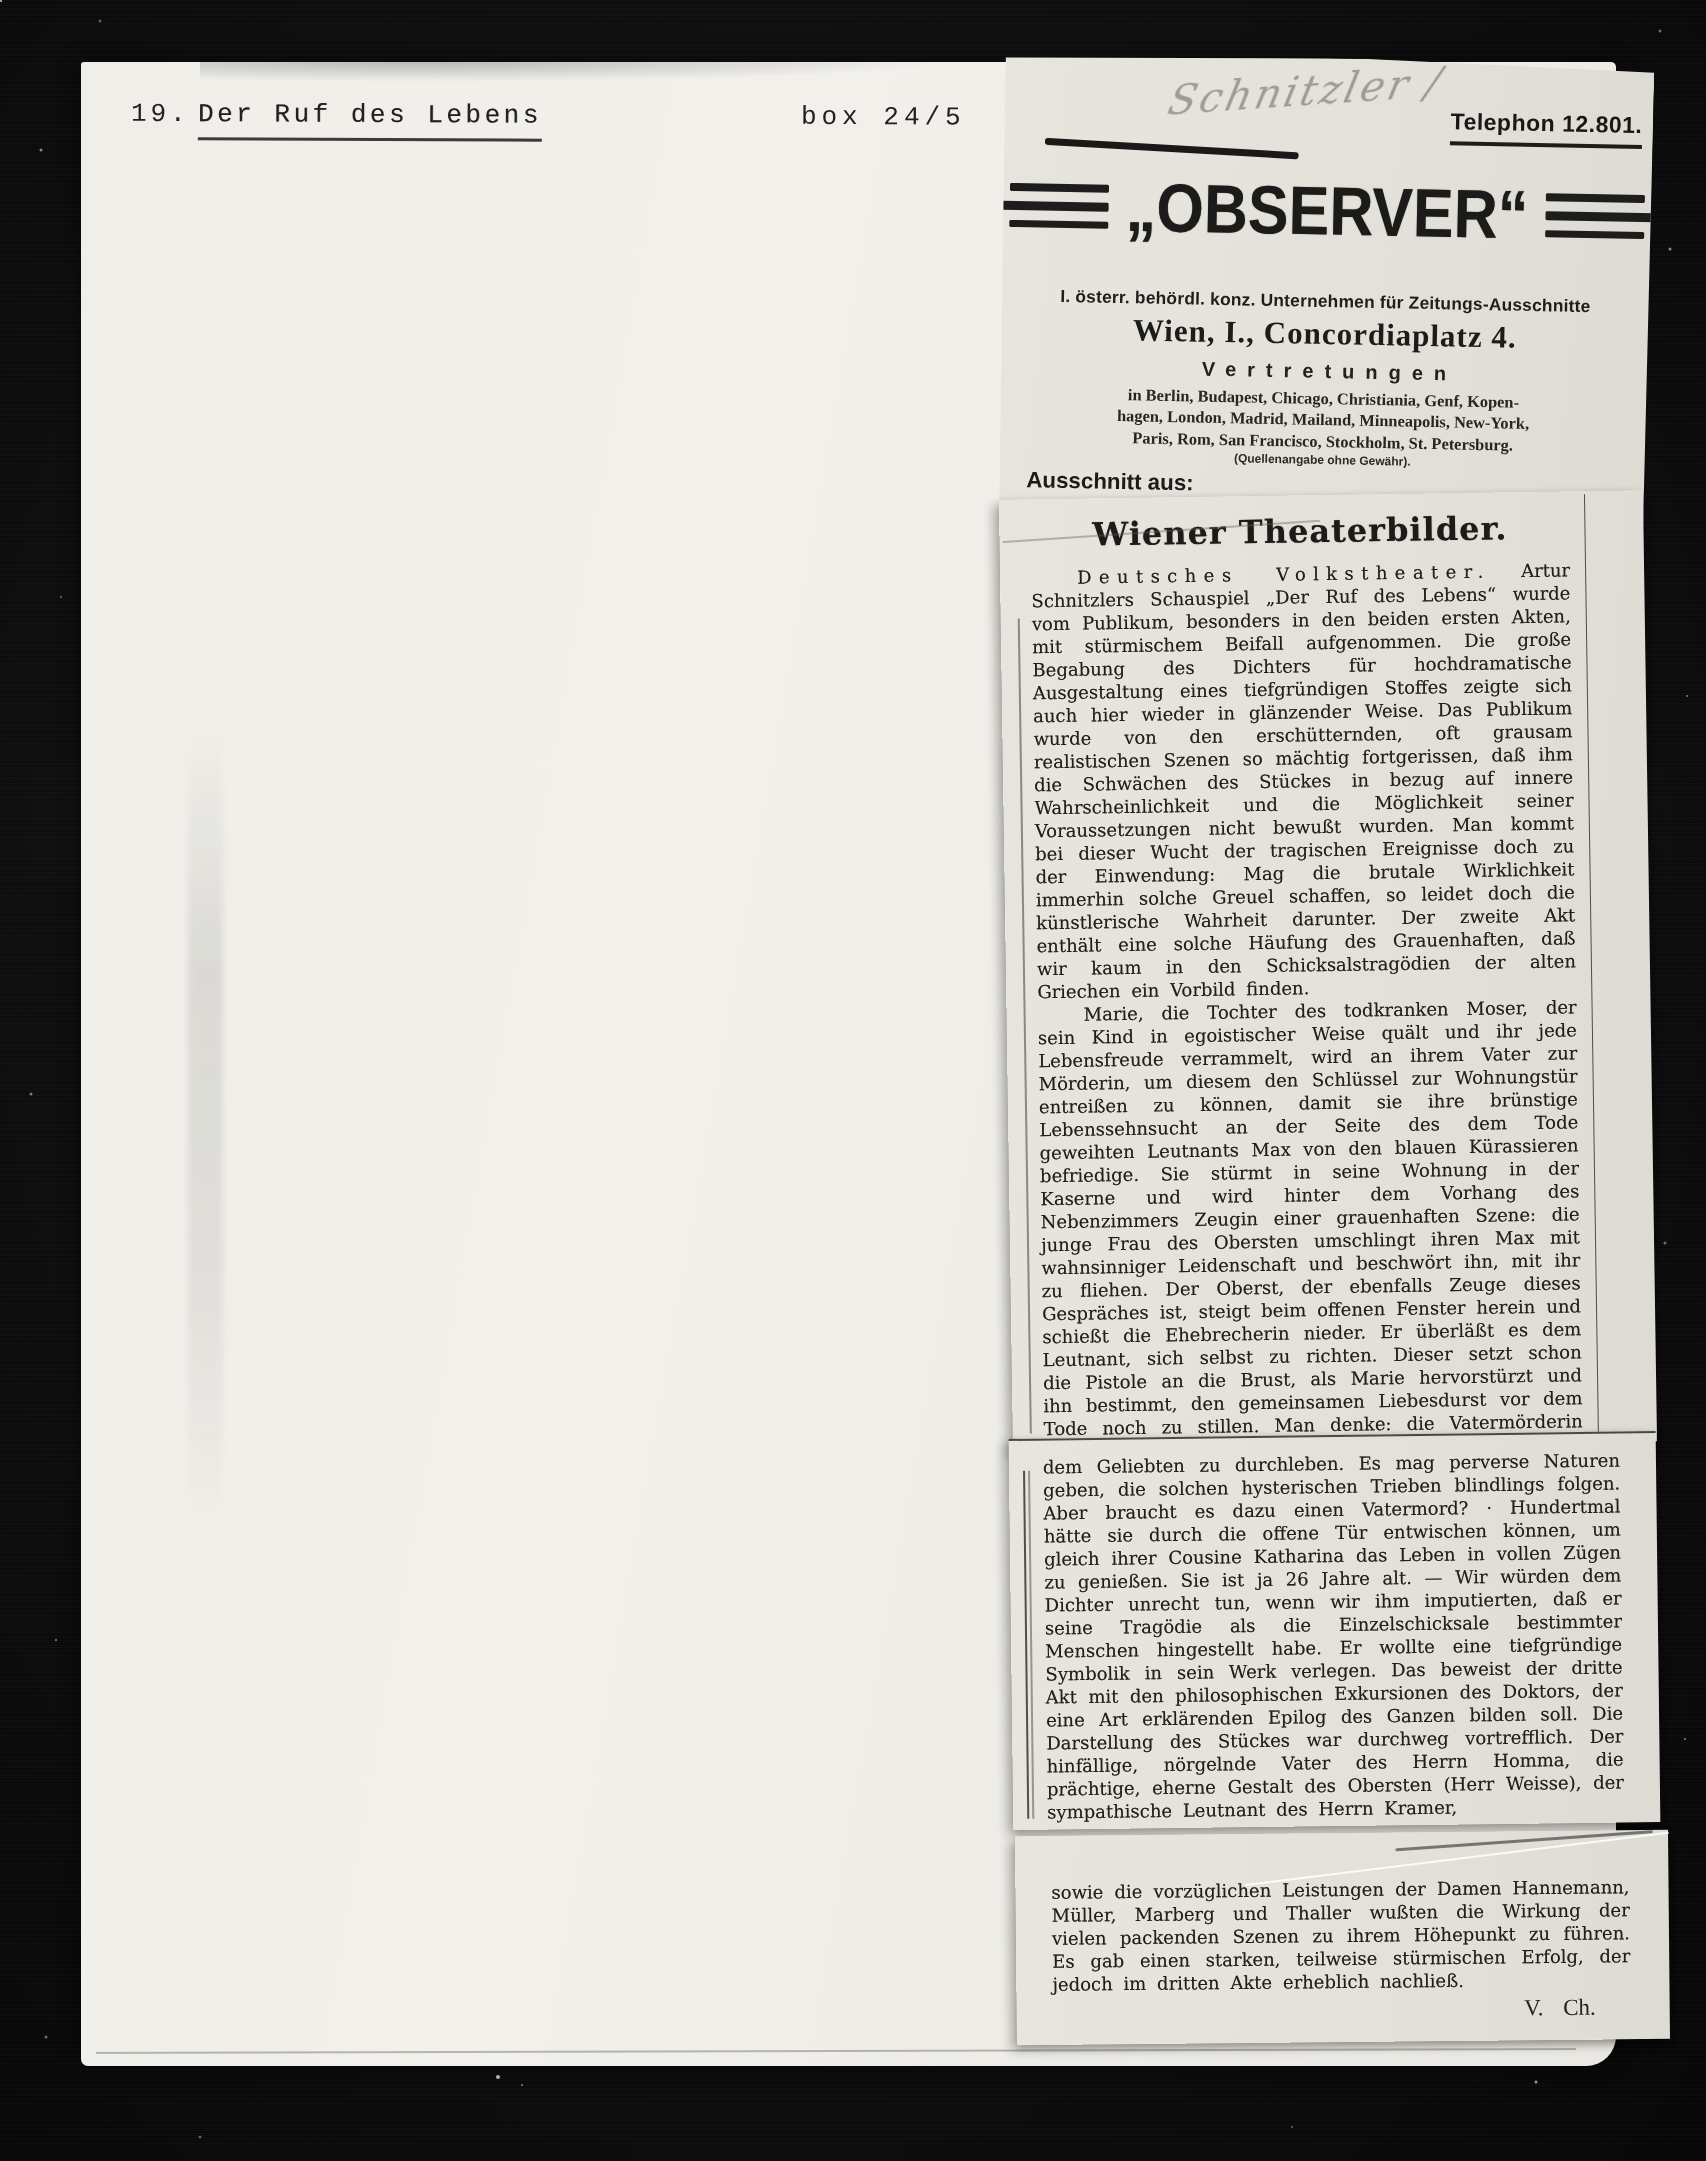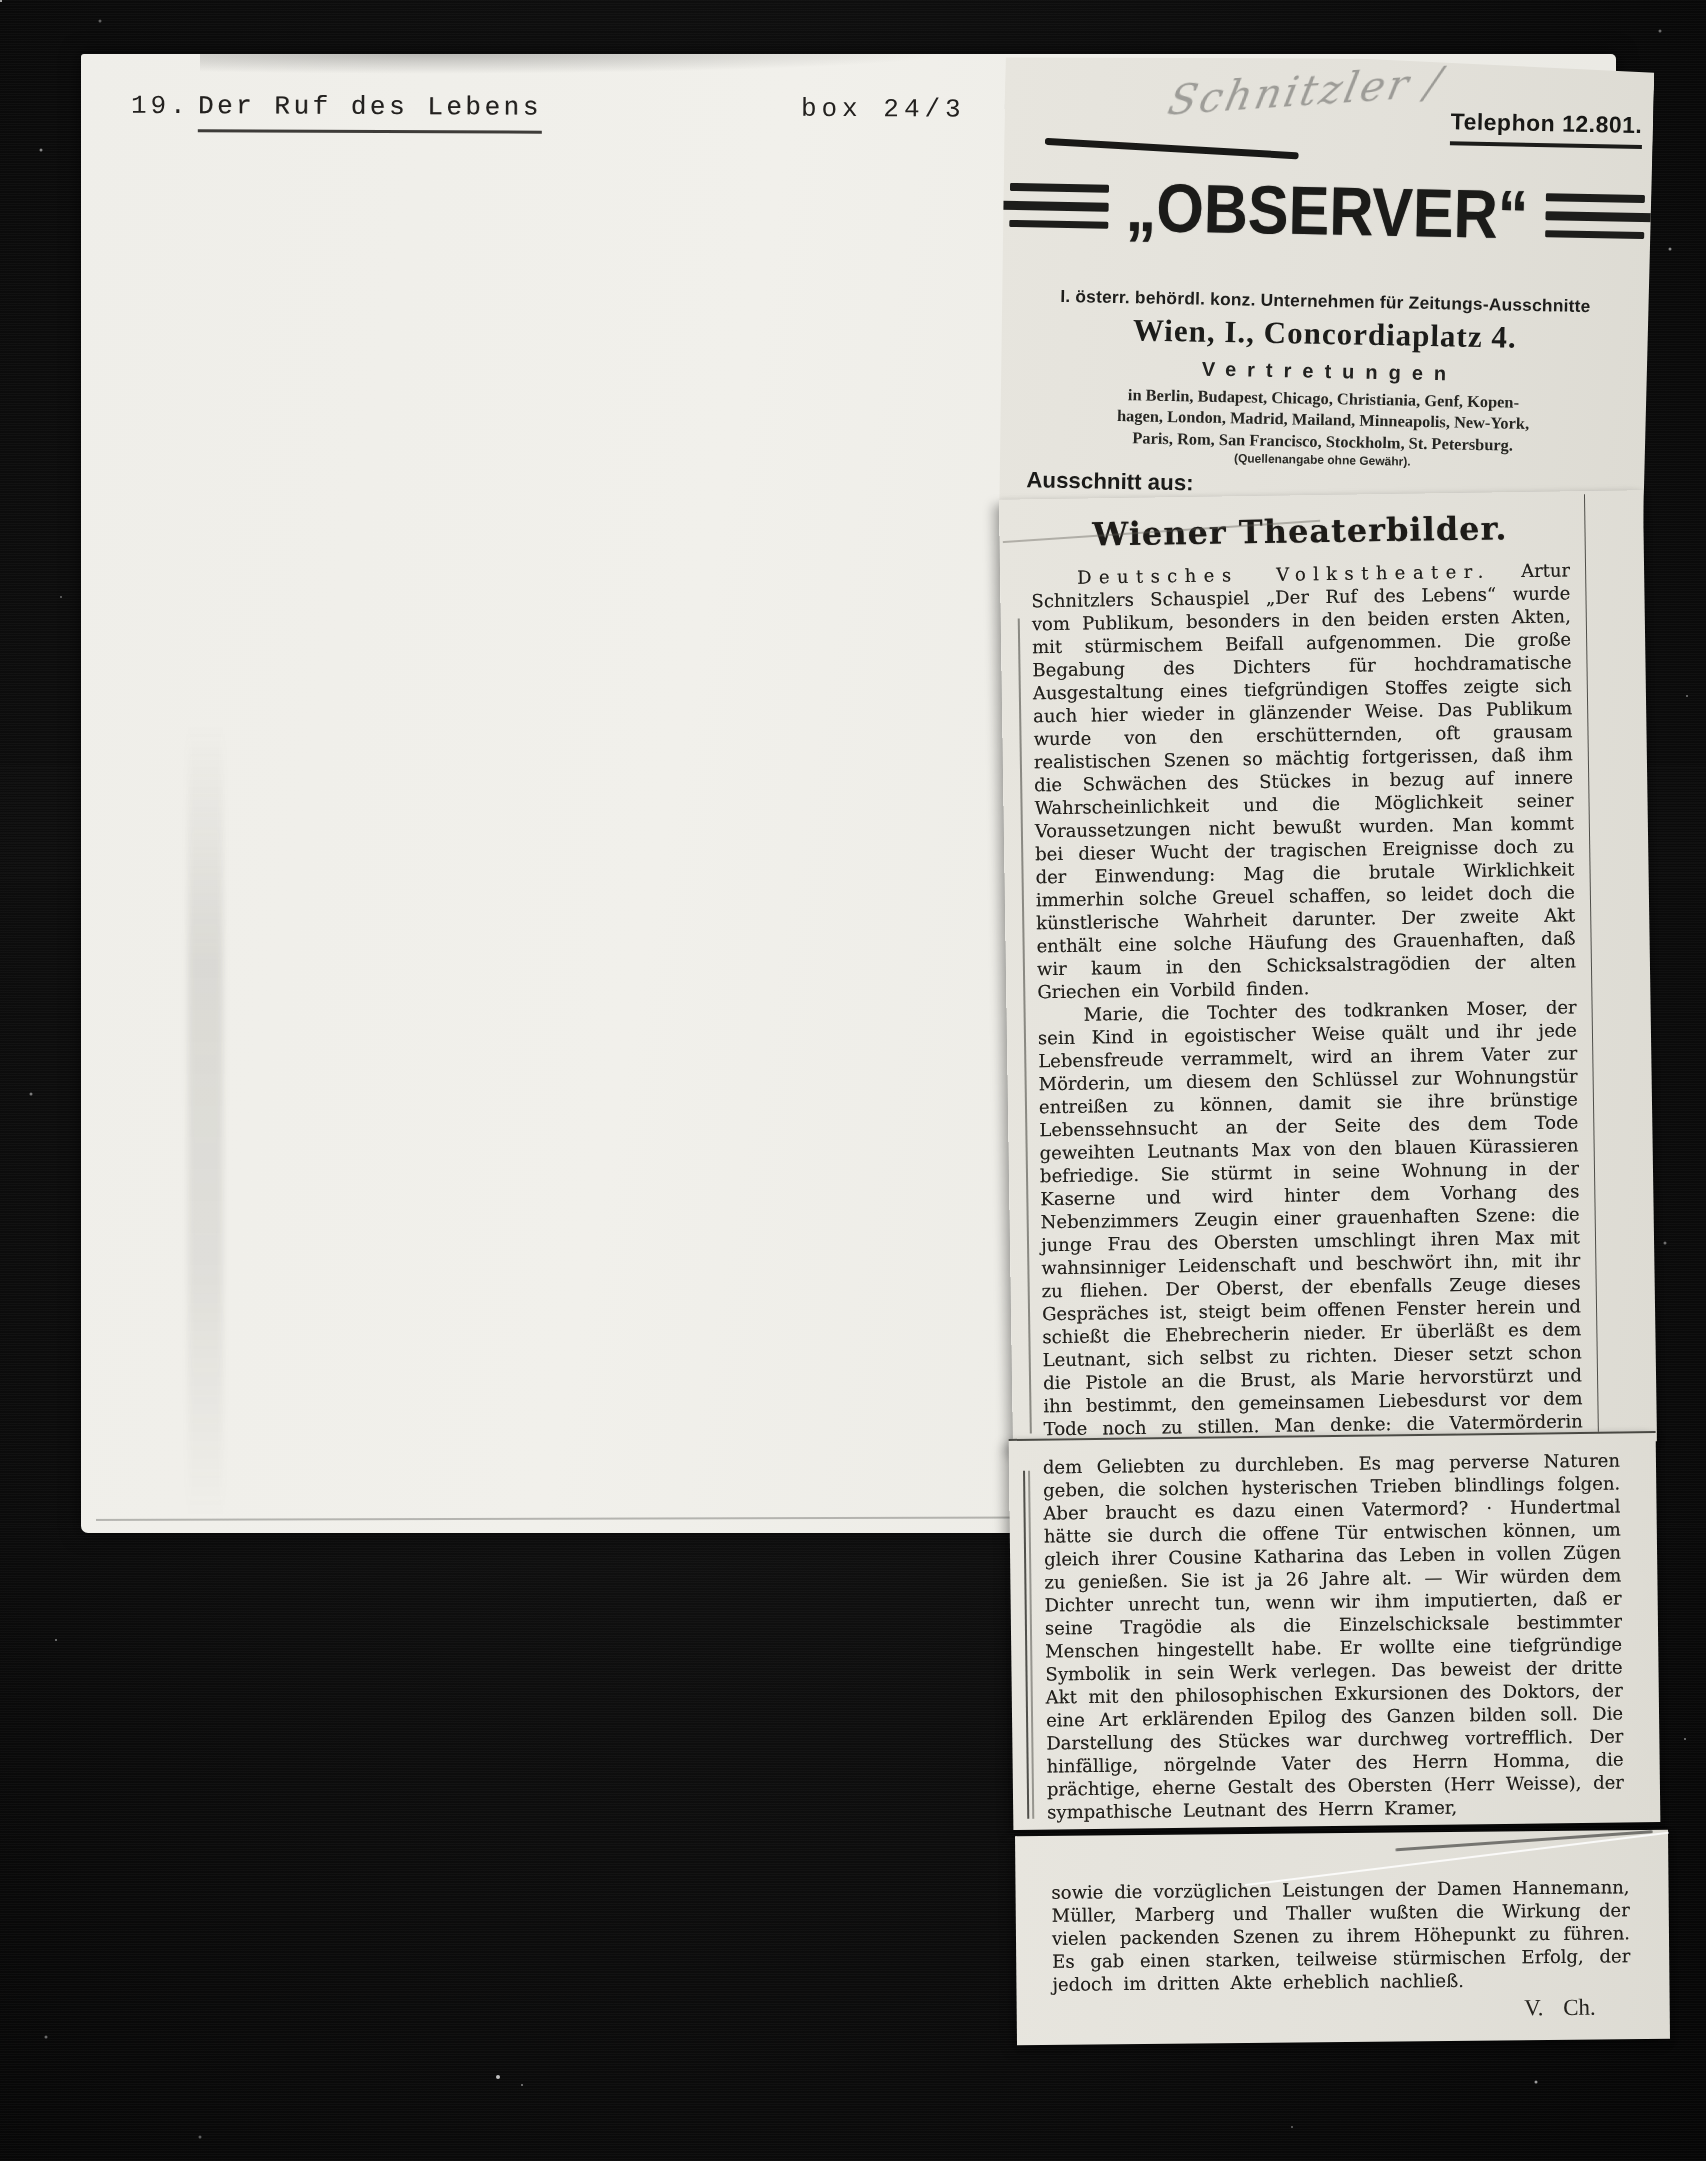--- a/index.html
+++ b/index.html
@@ -30,21 +30,21 @@
       1291px 2126px 0 0 rgba(255,255,255,.4),  199px 2136px 0 0.5px rgba(255,255,255,.35),
       1659px 30px 0 0.5px rgba(255,255,255,.4),  99px 20px 0 0.5px rgba(255,255,255,.35);
   }
   .left-scratch {
     position: absolute; left: 84px; top: 800px; width: 2px; height: 204px;
     background: linear-gradient(180deg, rgba(120,120,120,0), rgba(150,150,150,.5), rgba(120,120,120,0));
   }
 
   
   .album-page {
-    position: absolute; left: 81px; top: 54px; width: 1535px; height: 1479px;
+    position: absolute; left: 81px; top: 62px; width: 1535px; height: 2004px;
     background: linear-gradient(100deg, #efeee9 0%, #f1f0eb 40%, #e9e8e2 100%);
     border-radius: 3px 5px 30px 7px;
     box-shadow: 0 0 20px rgba(0,0,0,.6);
   }
   .page-top-smudge {
     position: absolute; left: 119px; top: 0; width: 745px; height: 20px;
     background: radial-gradient(ellipse at 30% 0%, rgba(60,60,60,.30), rgba(60,60,60,0) 70%);
   }
   .page-smudge-band {
     position: absolute; left: 107px; top: 670px; width: 35px; height: 795px;
@@ -233,21 +233,21 @@
   <div class="left-scratch"></div>
 
   <div class="album-page">
     <div class="page-top-smudge"></div>
     <div class="page-smudge-band"></div>
     <div class="page-bottom-rule"></div>
 
     <div class="typed-header">
       <span class="idx">19.</span>
       <span class="title">Der Ruf des Lebens</span>
-      <span class="box">box 24/3</span>
+      <span class="box">box 24/5</span>
     </div>
   </div>
 
   <div class="piece piece-letterhead">
     <div class="handwritten-note">Schnitzler /</div>
     <div class="letterhead-rule-left"></div>
     <div class="telephone">Telephon 12.801.</div>
 
     <div class="logo-row">
       <div class="logo-bars left">

